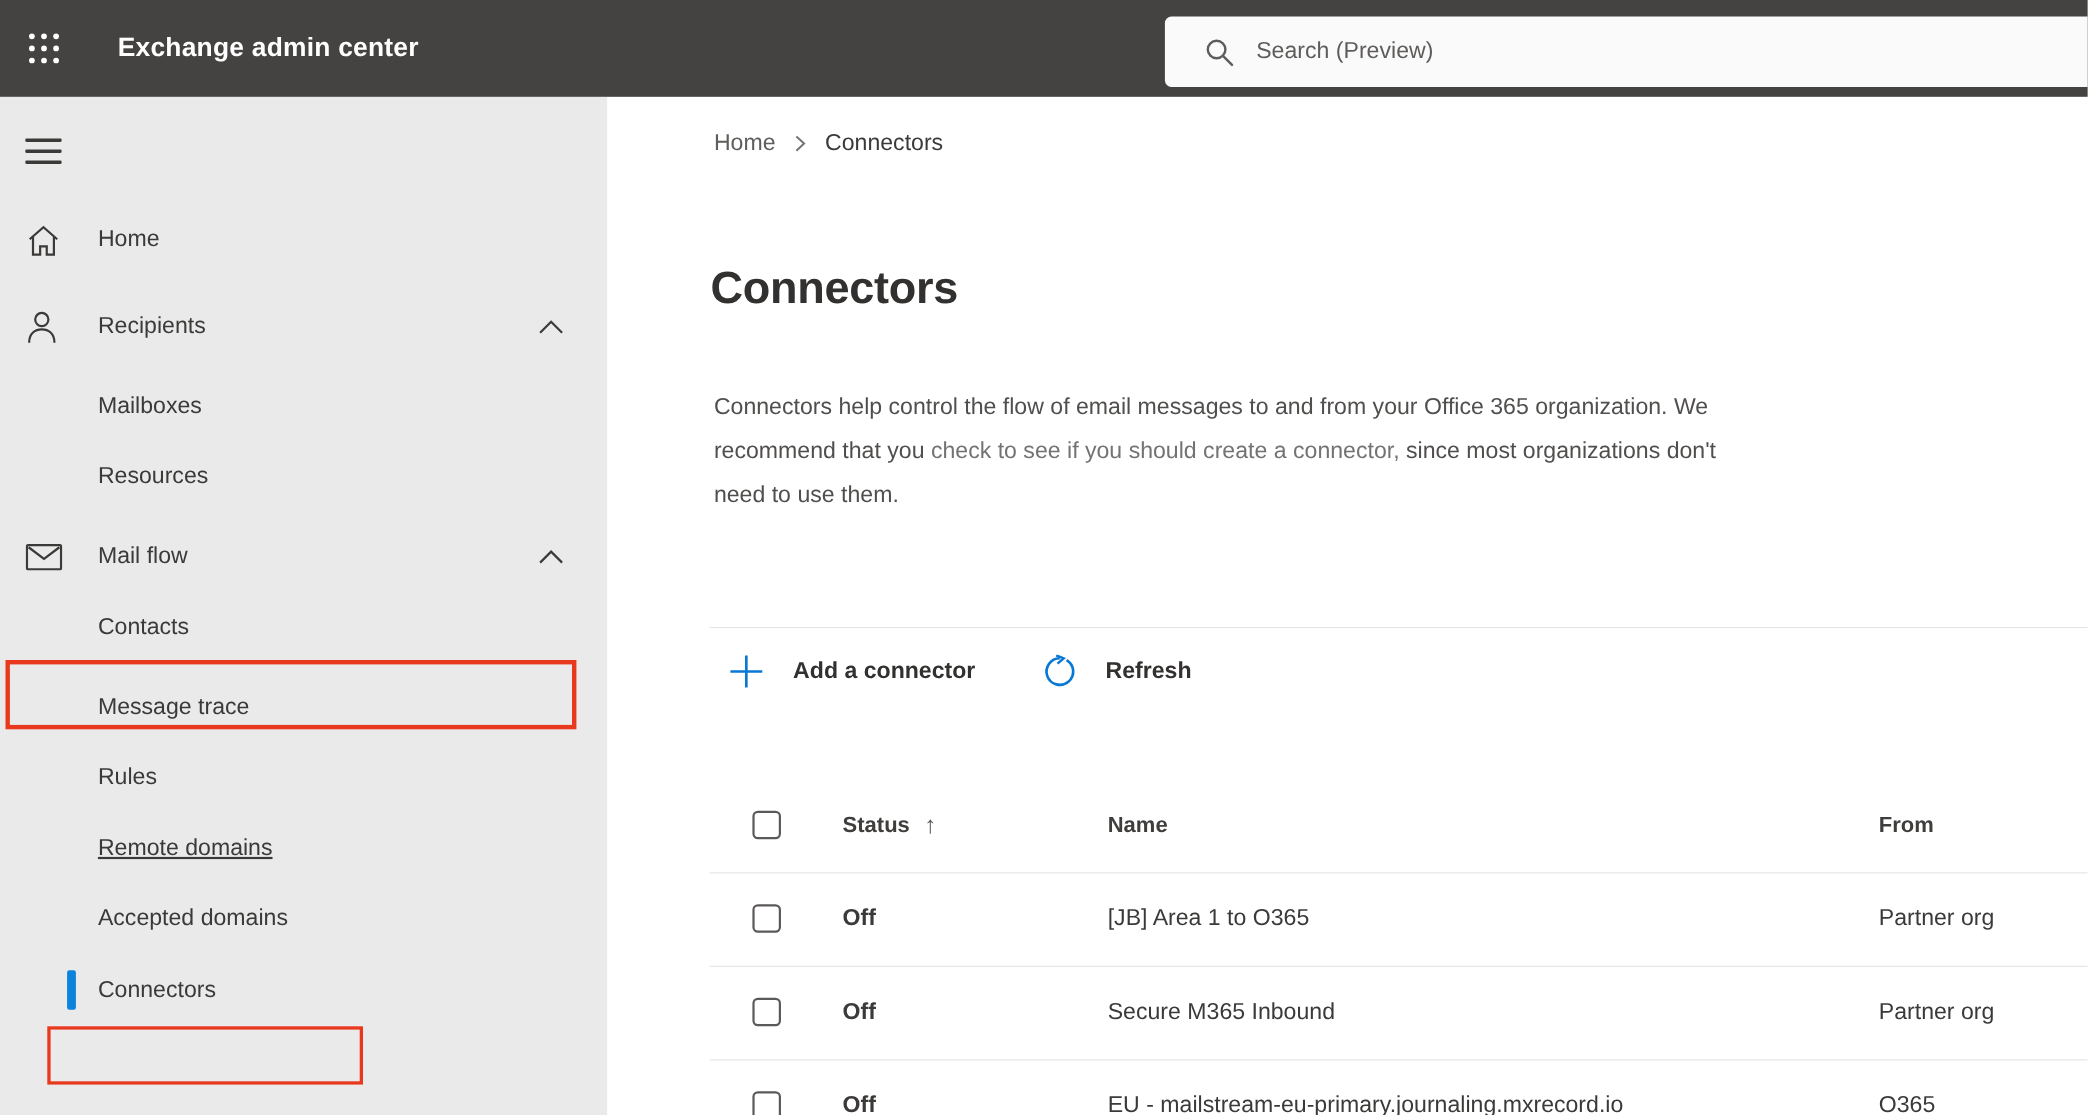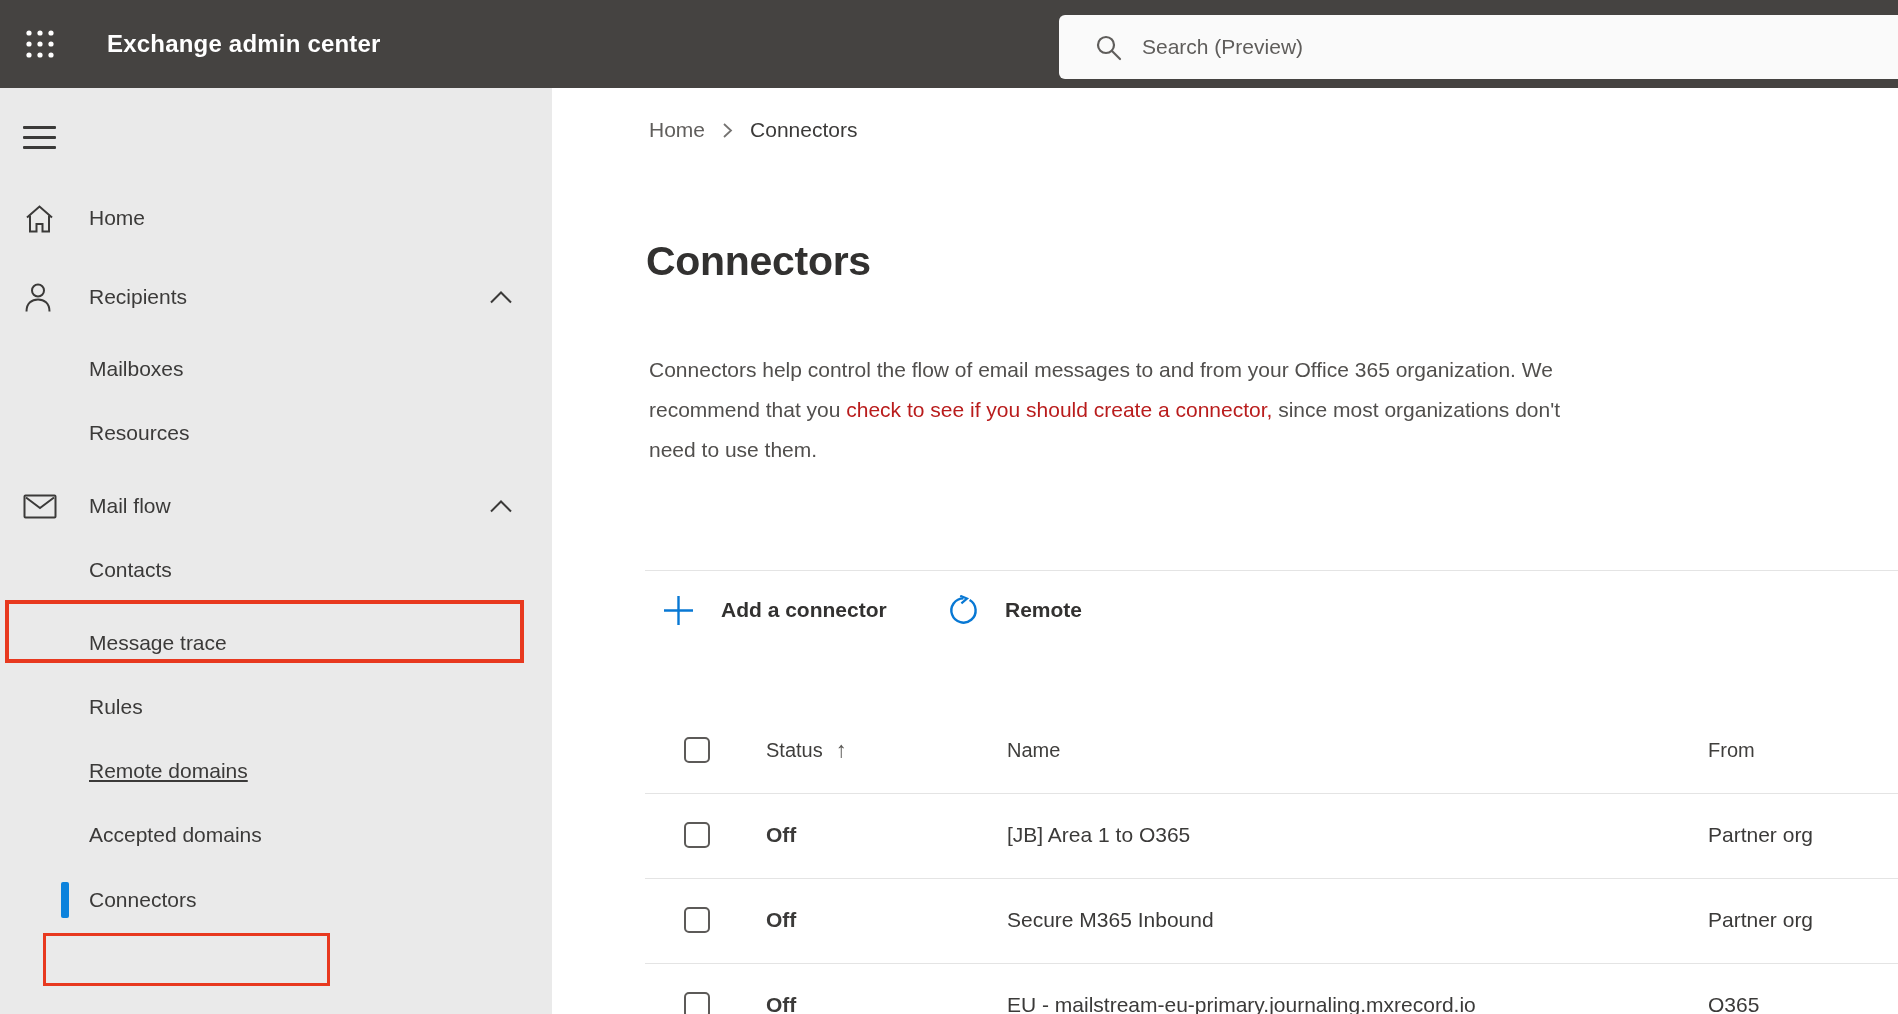--- a/index.html
+++ b/index.html
@@ -35,35 +35,35 @@
   .main { position:absolute; left:552px; top:88px; right:0; bottom:0; background:#ffffff; overflow:hidden; }
   .breadcrumb { position:absolute; left:97px; top:30px; display:flex; align-items:center; font-size:21px; }
   .bc-home { color:#605e5c; cursor:pointer; }
   .bc-chev { margin:0 16px; display:flex; }
   .bc-cur { color:#3b3a39; }
 
   .page-title { position:absolute; left:94px; top:150px; font-size:41px; font-weight:700; color:#323130; letter-spacing:-.3px; }
 
   .desc { position:absolute; left:97px; top:262px; width:1300px; font-size:21px; color:#514f4d; }
   .dline { display:block; line-height:40px; }
-  .desc a { color:#b91c1c; text-decoration:none; cursor:pointer; }
+  .desc a { color:#737373; text-decoration:none; cursor:pointer; }
 
   .divider { position:absolute; left:93px; right:0; height:1px; background:#e4e4e4; }
   .div-toolbar { top:482px; }
   .div-1 { top:705px; }
   .div-2 { top:790px; }
   .div-3 { top:875px; }
 
   .tb-btn { position:absolute; top:496px; height:52px; display:flex; align-items:center; background:none; border:none; padding:0; font-family:"Liberation Sans",sans-serif; font-size:21px; font-weight:600; color:#323130; cursor:pointer;gap:13px; }
   .btn-add { left:110px; }
   .btn-refresh { left:396px; }
   .tb-icon { display:flex; margin-right:13px; }
 
   .thead, .trow { position:absolute; left:0; right:0; height:64px; }
-  .thead { top:630px; }
+  .thead { top:630px;font-weight:bold; }
   .cell { position:absolute; top:0; height:64px; display:flex; align-items:center; }
   .c-check { left:132px; }
   .c-status { left:214px; }
   .c-name { left:455px; }
   .c-from { left:1156px; }
   .thead .cell { font-size:20px; color:#3f3e3c; cursor:pointer; }
   .sort { margin-left:13px; font-size:22px; color:#5a5855; }
   .trow .cell { font-size:21px; color:#3b3a39; }
   .trow .c-status { font-weight:700; font-size:21px; }
   .checkbox { width:26px; height:26px; border:2px solid #5c5a58; border-radius:5px; background:#ffffff; cursor:pointer; }
@@ -202,21 +202,21 @@
     <span>Add a connector</span>
   </button>
 
   <button class="tb-btn btn-refresh">
     <span class="tb-icon">
       <svg width="31" height="31" viewBox="0 0 32 32" fill="none" stroke="#0878d4" stroke-width="2.5">
         <path d="M22.3 5.2 A12.5 12.5 0 1 1 16 3.5"></path>
         <path d="M12.6 0.8 L19.6 3.7 L13.8 8.6" stroke-width="2.3"></path>
       </svg>
     </span>
-    <span>Remote</span>
+    <span>Refresh</span>
   </button>
 
   <div class="thead">
     <span class="cell c-check">
         <span class="checkbox"></span>
       </span>
     <span class="cell c-status">
       <span>Status</span>
         <span class="sort">↑</span>
     </span>

